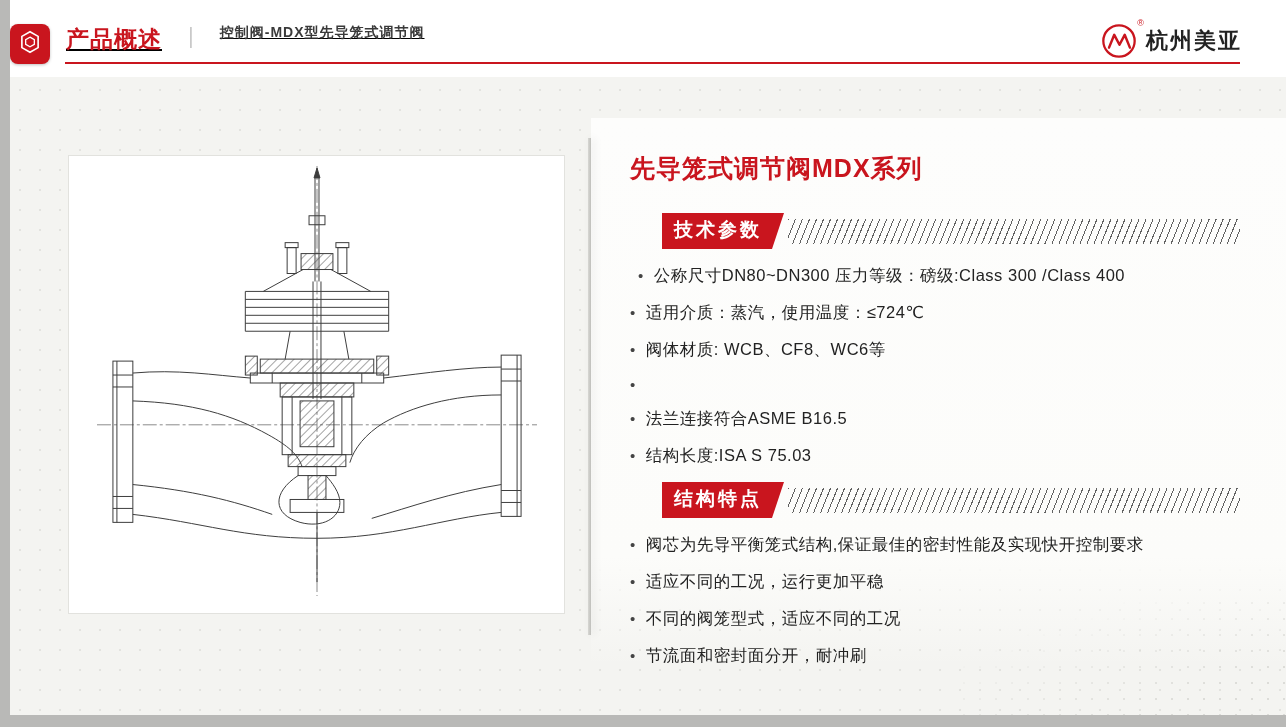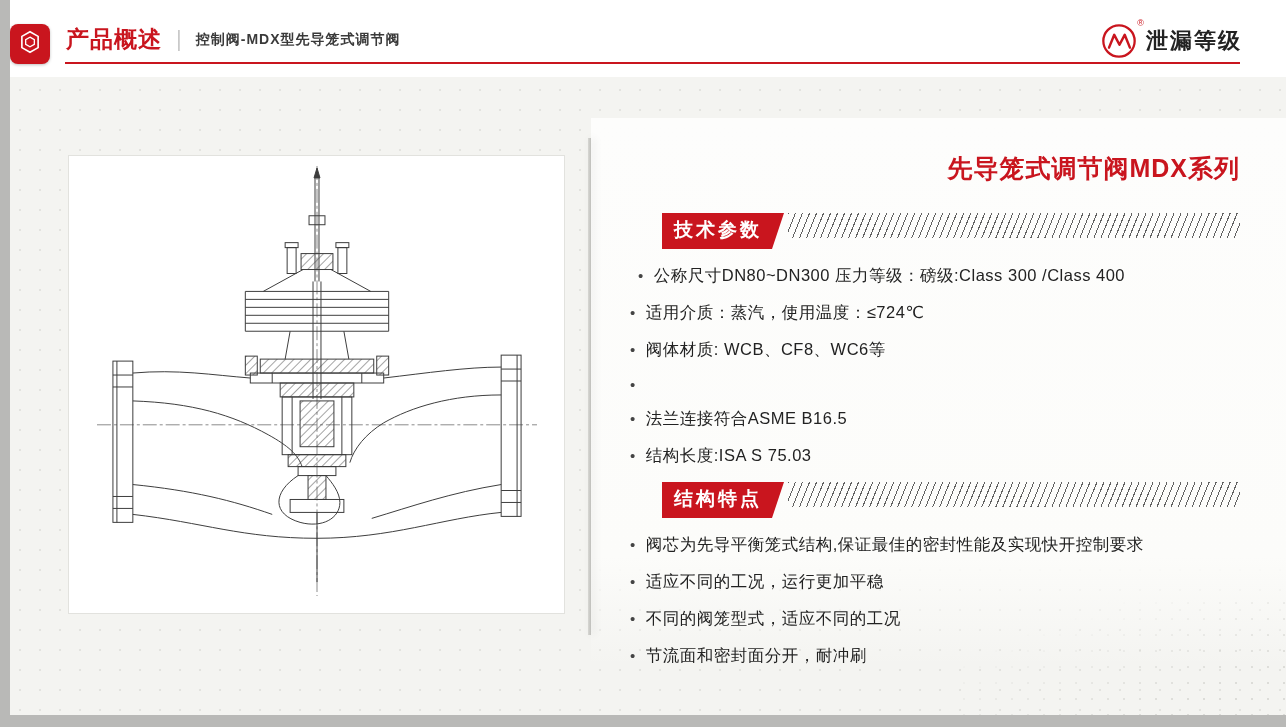--- a/index.html
+++ b/index.html
@@ -21,22 +21,23 @@
   }
   .app-chip{
     position:absolute;left:0;top:24px;width:40px;height:40px;border-radius:8px;
     background:#c9151e;display:flex;align-items:center;justify-content:center;
     box-shadow:0 1px 3px rgba(0,0,0,.25);
   }
   .header-line{
     position:absolute;left:55px;right:46px;top:62px;height:2px;background:#c9151e;
   }
   .header-text{
-    position:absolute;left:56px;top:24px;display:flex;align-items:center;gap:14px;
+    position:absolute;left:56px;top:24px;display:flex;align-items:flex-start;gap:26px;
     white-space:nowrap;
+    text-decoration:underline;
   }
   .section-label{font-size:23px;font-weight:bold;color:#c9151e;letter-spacing:1px;}
   .header-divider{font-size:22px;color:#c9c9c9;font-weight:normal;transform:translateY(-1px);}
   .page-title{font-size:14px;font-weight:bold;color:#3a3a3a;letter-spacing:1px;margin:0;}
   .brand{
     position:absolute;right:44px;top:22px;display:flex;align-items:center;gap:8px;
   }
   .brand-mark{position:relative;width:38px;height:38px;}
   .brand-reg{position:absolute;right:-6px;top:-4px;font-size:9px;color:#c9151e;}
   .brand-name{font-size:22px;font-weight:bold;color:#222;letter-spacing:2px;}
@@ -52,23 +53,23 @@
     box-shadow:3px 0 8px rgba(0,0,0,.10);
   }
   .panel{
     position:absolute;left:581px;top:118px;width:695px;height:548px;
     background:linear-gradient(to bottom,#fdfdfc 0%,#fcfcfa 80%,rgba(252,252,250,0) 100%);
   }
   .details{
     position:absolute;left:620px;top:152px;width:610px;
   }
   .content-title{
-    font-size:25px;font-weight:bold;color:#c9151e;margin:0 0 28px 0;letter-spacing:1px;text-align:right;
-  }
-  .badge-row{display:flex;align-items:flex-start;margin:4px 0 16px 0;padding-left:32px;}
+    font-size:25px;font-weight:bold;color:#c9151e;margin:0 0 28px 0;letter-spacing:1px;
+  }
+  .badge-row{display:flex;align-items:center;margin:4px 0 16px 0;padding-left:32px;}
   .badge{
     display:inline-block;background:#c9151e;color:#fff;font-size:19px;font-weight:bold;
     letter-spacing:3px;padding:4px 22px 6px 12px;
     clip-path:polygon(0 0,100% 0,calc(100% - 12px) 100%,0 100%);
   }
   .hatch{
     height:25px;flex:1;margin-left:4px;opacity:.8;
     background:repeating-linear-gradient(112deg,#3a3a3a 0,#3a3a3a 1px,transparent 1px,transparent 6.5px);
   }
   ul.bullets{list-style:none;margin:0 0 14px 0;padding:0;}
@@ -108,21 +109,21 @@
     </div>
     <div class="header-line"></div>
     <div class="brand">
       <span class="brand-mark">
         <svg width="38" height="38" viewBox="0 0 40 40">
           <circle cx="20" cy="20" r="16.5" fill="none" stroke="#c9151e" stroke-width="2.4"></circle>
           <path d="M9.5,27 L15,13.5 L20.5,24 L26,13.5 L31.5,27" fill="none" stroke="#c9151e" stroke-width="2.6" stroke-linecap="round" stroke-linejoin="round"></path>
         </svg>
         <span class="brand-reg">®</span>
       </span>
-      <span class="brand-name">泄漏等级</span>
+      <span class="brand-name">杭州美亚</span>
     </div>
   </div>
 
   <div class="drawing-card">
     <span>
       <svg width="468" height="438" viewBox="0 0 470 440">
         <defs>
           <pattern id="h1" width="6" height="6" patternUnits="userSpaceOnUse" patternTransform="rotate(45)">
             <line x1="0" y1="0" x2="0" y2="6" stroke="#4a4a4a" stroke-width="1"></line>
           </pattern>

